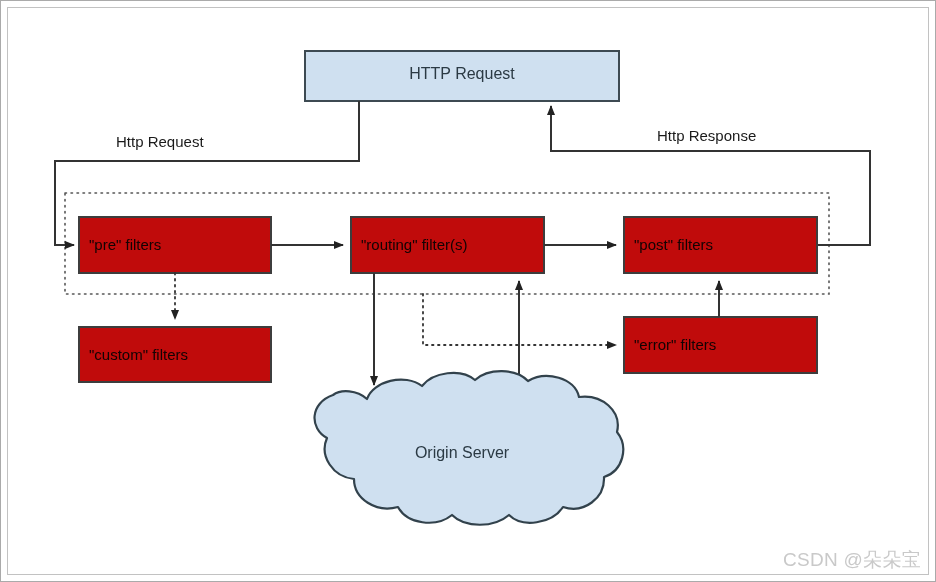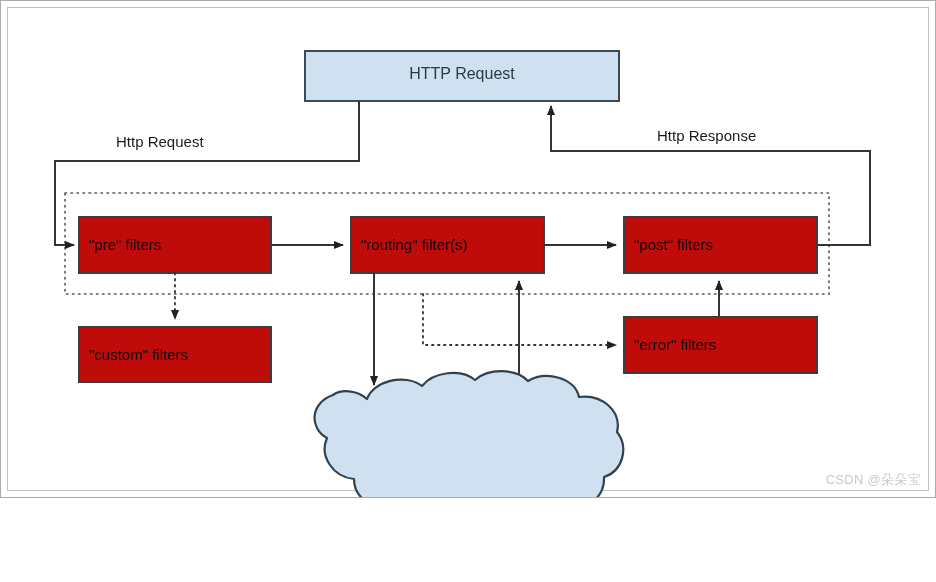--- a/index.html
+++ b/index.html
@@ -1,19 +1,19 @@
 <!DOCTYPE html>
 <html><head>
 <meta charset="utf-8">
 <style>
   html,body{margin:0;padding:0;background:#ffffff;}
   body{font-family:"Liberation Sans","DejaVu Sans",sans-serif;}
   #canvas{
     position:relative;
-    width:936px;height:498px;
+    width:936px;height:582px;
     background:#ffffff;
     box-sizing:border-box;
     border:1px solid #aaaaaa;
     overflow:hidden;
   }
   #inner-frame{
     position:absolute;
     left:6px;top:6px;right:6px;bottom:6px;
     border:1px solid #c2c2c2;
     box-sizing:border-box;
@@ -38,21 +38,21 @@
   .node-label-center{
     position:absolute;
     font-size:16px;
     color:#2b3a44;
     white-space:nowrap;
     text-align:center;
   }
   #watermark{
     position:absolute;
     right:14px;bottom:8px;
-    font-size:13px;
+    font-size:19px;
     color:#c9c9c9;
     white-space:nowrap;
     letter-spacing:0.3px;
   }
 </style>
 </head>
 <body>
 
 <div id="canvas">
 
@@ -122,20 +122,21 @@
   <div class="box-label red-label" style="left:88px;top:235px;">"pre" filters</div>
 
   <div class="box-label red-label" style="left:360px;top:235px;">"routing" filter(s)</div>
 
   <div class="box-label red-label" style="left:633px;top:235px;">"post" filters</div>
 
   <div class="box-label red-label" style="left:88px;top:345px;">"custom" filters</div>
 
   <div class="box-label red-label" style="left:633px;top:335px;">"error" filters</div>
 
+  <div class="node-label-center" style="left:303px;top:443px;width:316px;">Origin Server</div>
 
   <div class="edge-label" style="left:115px;top:132px;">Http Request</div>
 
   <div class="edge-label" style="left:648px;top:126px;margin-left:8px;">Http Response</div>
 
   <div id="watermark">CSDN @朵朵宝</div>
 
 </div>
 
 </body></html>

